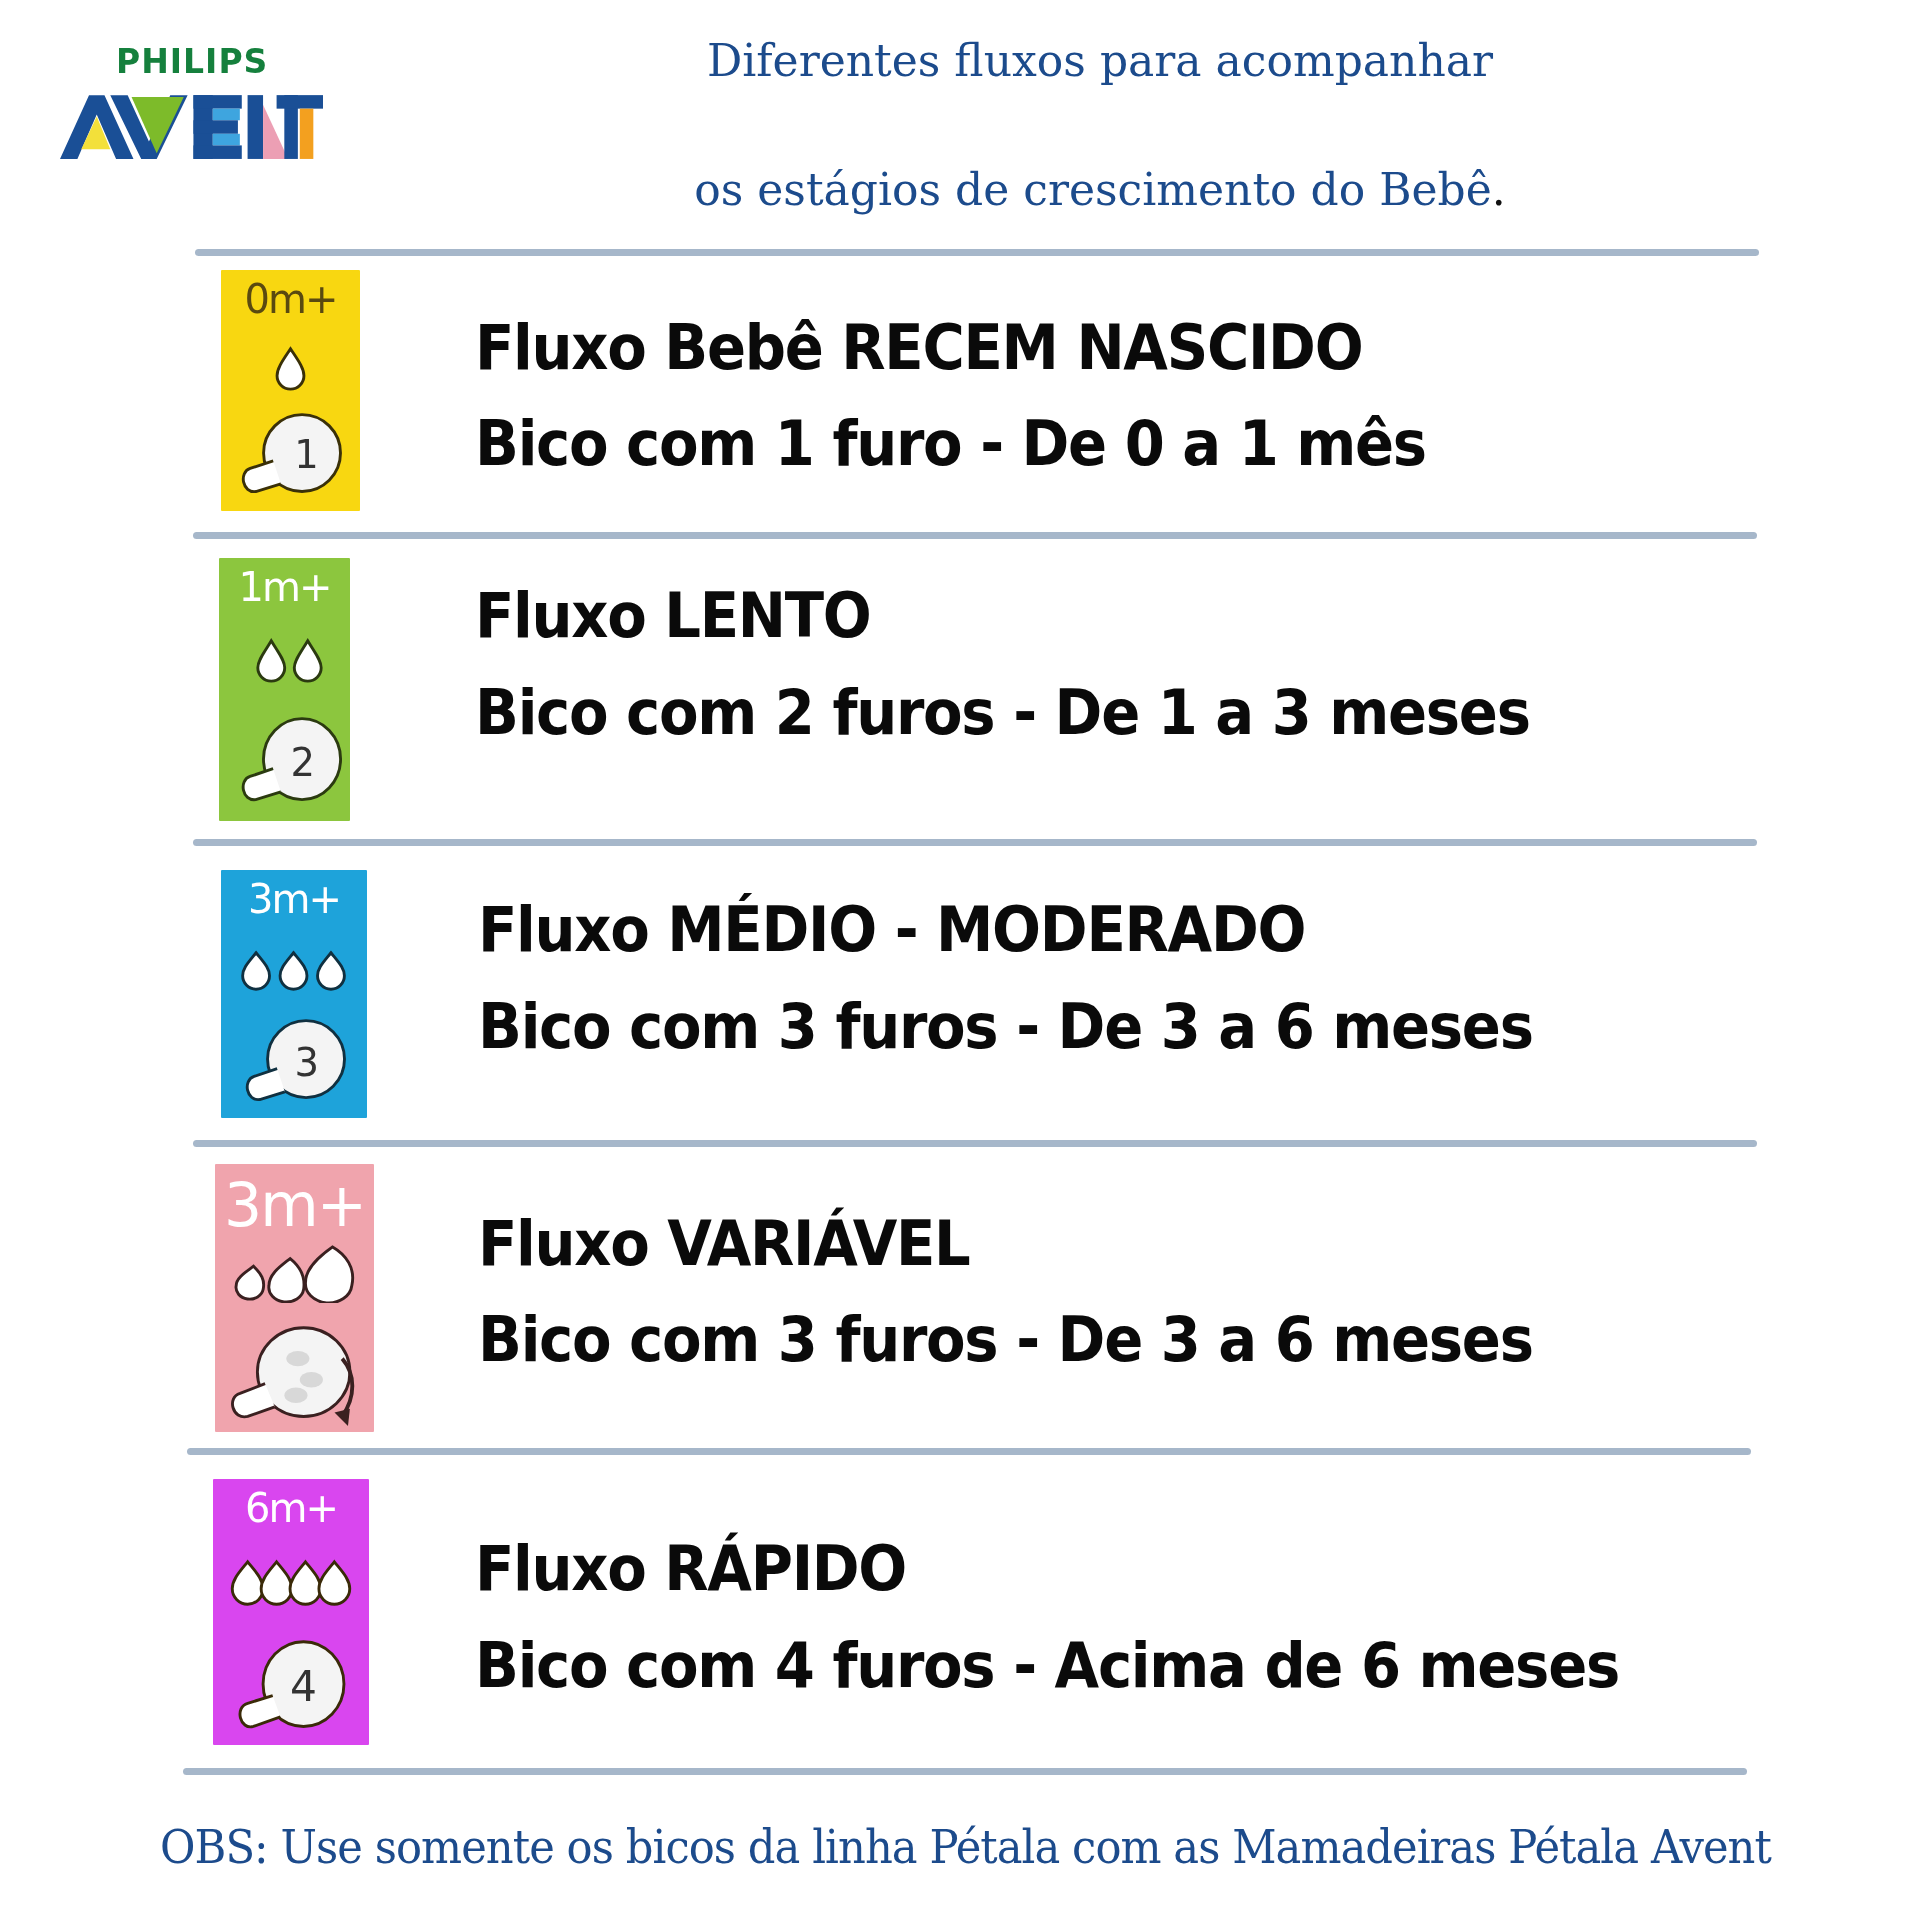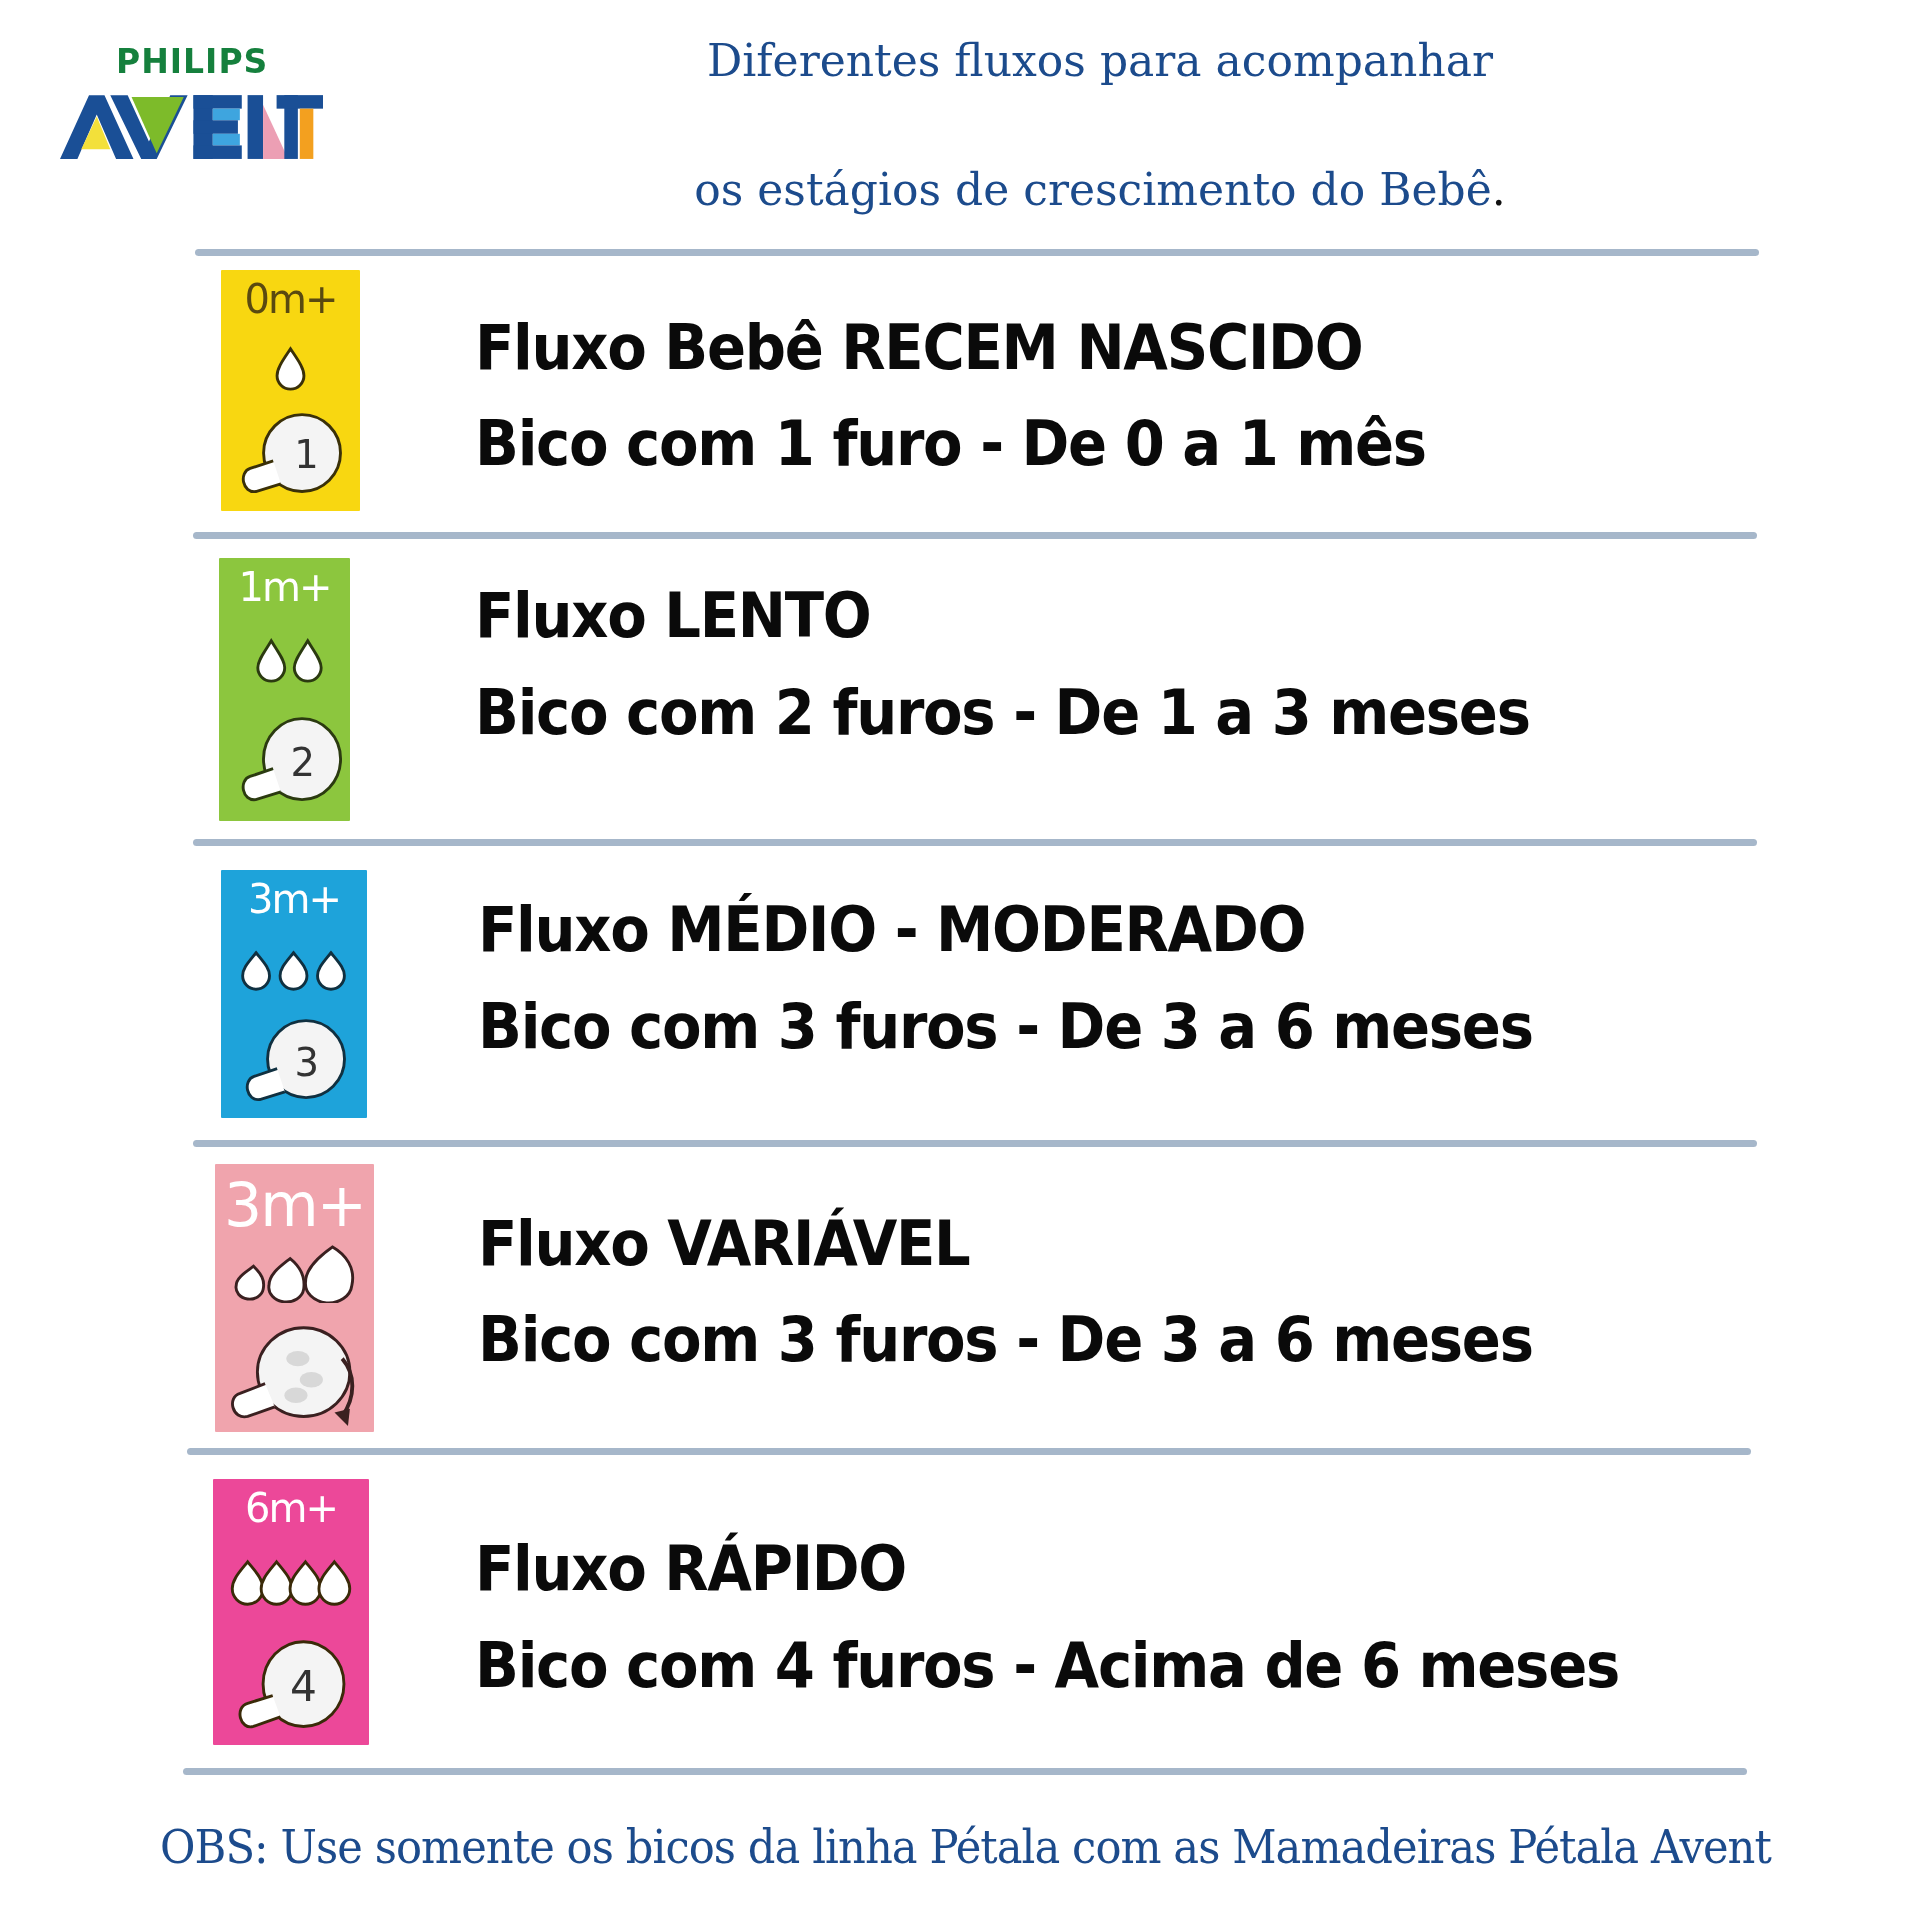--- a/index.html
+++ b/index.html
@@ -143,21 +143,21 @@
     <ellipse cx="100" cy="62" rx="12" ry="8" fill="#d8d8d8"></ellipse>
     <ellipse cx="84" cy="78" rx="12" ry="8" fill="#d8d8d8"></ellipse>
     <path d="M52 66 L26 76 C12 80 18 104 34 100 L62 90" fill="#fff" stroke="#3a2020" stroke-width="3"></path>
     <path d="M132 40 C146 56 146 80 132 100" fill="none" stroke="#3a2020" stroke-width="4"></path>
     <polygon points="124,96 138,110 140,92" fill="#3a2020"></polygon>
   </svg>
 </div>
 <div class="abs row-title" style="left:478px; top:1207px;">Fluxo VARIÁVEL</div>
 <div class="abs row-sub" style="left:478px; top:1303px;">Bico com 3 furos - De 3 a 6 meses</div>
 
-<div class="abs badge" style="left:213px; top:1479px; width:156px; height:266px; background:#ec4899;">
+<div class="abs badge" style="left:213px; top:1479px; width:156px; height:266px; background:#d946ef;">
   <div class="age" style="color:#ffffff;">6m+</div>
   <svg style="top:77px;" width="156" height="54" viewBox="0 0 162 56">
     <path d="M36 6 C28 16 20 24 20 34 A16 16 0 0 0 52 34 C52 24 44 16 36 6 Z" fill="#fff" stroke="#3a2a08" stroke-width="3"></path>
     <path d="M66 6 C58 16 50 24 50 34 A16 16 0 0 0 82 34 C82 24 74 16 66 6 Z" fill="#fff" stroke="#3a2a08" stroke-width="3"></path>
     <path d="M96 6 C88 16 80 24 80 34 A16 16 0 0 0 112 34 C112 24 104 16 96 6 Z" fill="#fff" stroke="#3a2a08" stroke-width="3"></path>
     <path d="M126 6 C118 16 110 24 110 34 A16 16 0 0 0 142 34 C142 24 134 16 126 6 Z" fill="#fff" stroke="#3a2a08" stroke-width="3"></path>
   </svg>
   <svg style="top:153px;" width="156" height="108" viewBox="0 0 162 112">
     <ellipse cx="94" cy="54" rx="42" ry="44" fill="#f4f4f4" stroke="#3a2a08" stroke-width="3"></ellipse>
     <path d="M62 66 L36 74 C22 78 28 102 42 98 L70 88" fill="#fff" stroke="#3a2a08" stroke-width="3"></path>

